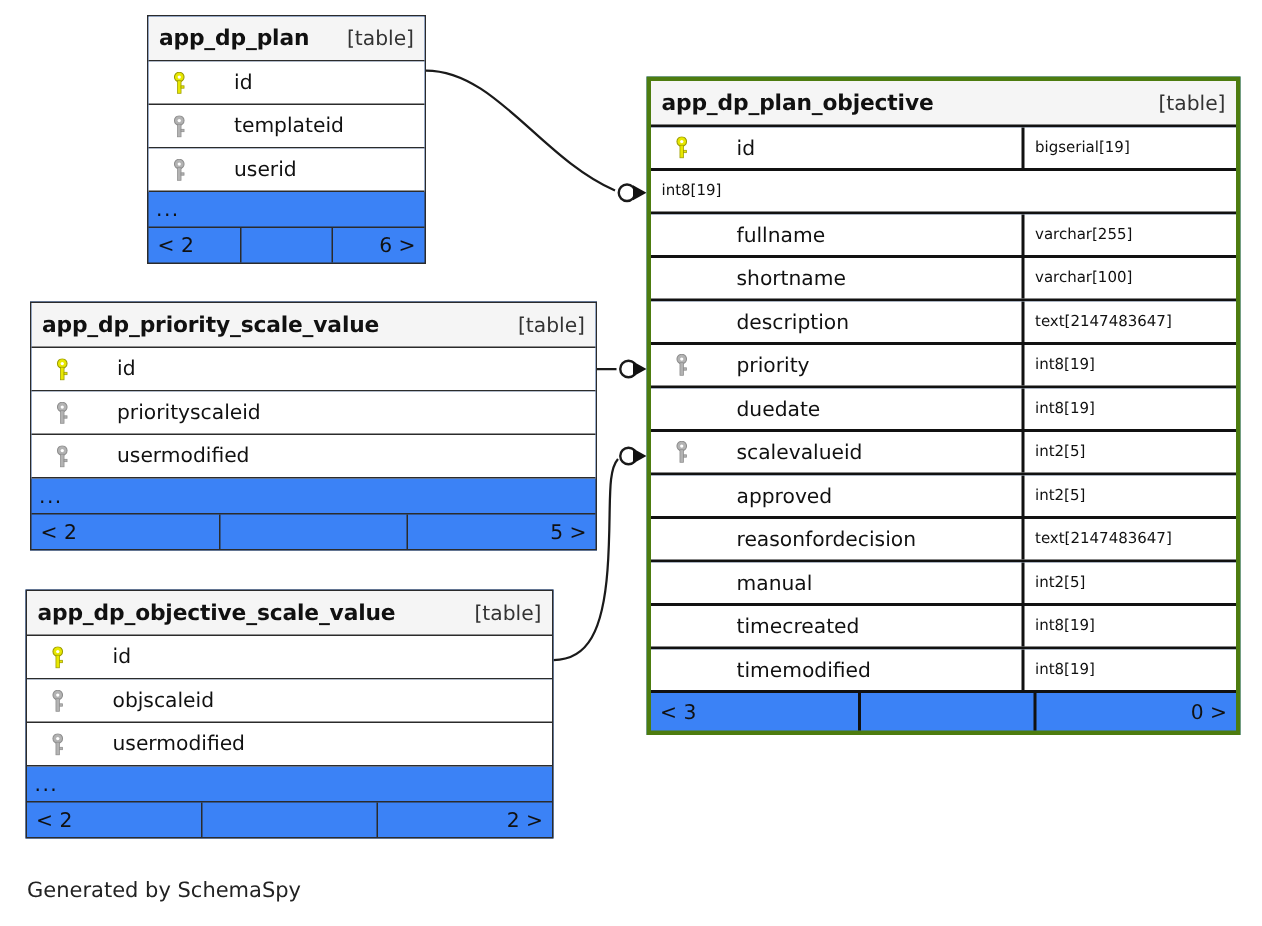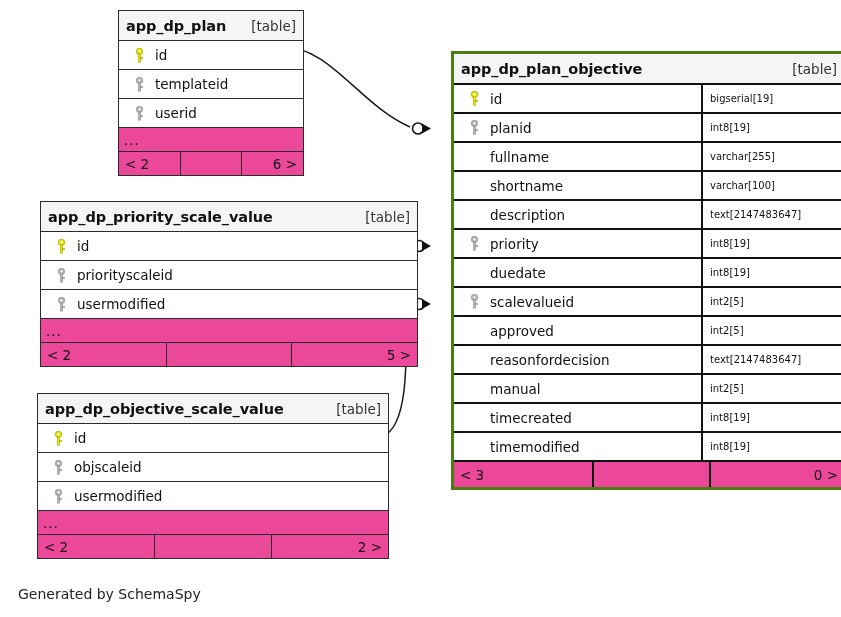--- a/index.html
+++ b/index.html
@@ -24,24 +24,23 @@
     position: absolute;
     left: 0; top: 0;
     width: 841px;
     height: 617px;
     pointer-events: none;
     z-index: 1;
   }
   .tbl {
     position: absolute;
     box-sizing: border-box;
-    background: #ec4899;
+    background: #3b82f6;
     border: 1px solid #2b2b2b;
     z-index: 2;
-    margin-left: 20px;
   }
   .tbl.main {
     border: 3px solid #4d7c0f;
   }
   .tbl-head {
     box-sizing: border-box;
     background: #f5f5f5;
     border-bottom: 1px solid #2b2b2b;
     display: flex;
     align-items: center;
@@ -80,20 +79,21 @@
   }
   .row:last-child { }
   .col-name {
     box-sizing: border-box;
     display: flex;
     align-items: center;
     flex: 1 1 auto;
     padding-left: 8px;
     min-width: 0;
     overflow: hidden;
+    gap: 21px;
   }
   .tbl.main .col-name {
     flex: 0 0 249px;
     border-right: 2px solid #111111;
     height: 100%;
   }
   .col-type {
     box-sizing: border-box;
     display: flex;
     align-items: center;
@@ -389,31 +389,20 @@
               <rect x="4.3" y="5.8" width="2.4" height="8.4" fill="#e8e800" stroke="#9a9a00" stroke-width="0.5"></rect>
               <rect x="6.7" y="9.2" width="2.0" height="1.6" fill="#e8e800" stroke="#9a9a00" stroke-width="0.5"></rect>
             </svg>
           </span>
           <span class="colname-text">id</span>
         </div>
         <div class="col-type">bigserial[19]</div>
       </div>
 
       <div class="row">
-        <div class="col-name">
-          <span class="keyslot">
-            <svg width="11" height="15" viewBox="0 0 11 15" xmlns="http://www.w3.org/2000/svg">
-              <circle cx="5.5" cy="3.4" r="3.2" fill="#b3b3b3" stroke="#8d8d8d" stroke-width="0.7"></circle>
-              <circle cx="5.5" cy="3.4" r="1.1" fill="#ffffff"></circle>
-              <rect x="4.3" y="5.8" width="2.4" height="8.4" fill="#b3b3b3" stroke="#8d8d8d" stroke-width="0.5"></rect>
-              <rect x="6.7" y="9.2" width="2.0" height="1.6" fill="#b3b3b3" stroke="#8d8d8d" stroke-width="0.5"></rect>
-            </svg>
-          </span>
-          <span class="colname-text">planid</span>
-        </div>
         <div class="col-type">int8[19]</div>
       </div>
 
       <div class="row nokey">
         <div class="col-name">
           <span class="keyslot"></span>
           <span class="colname-text">fullname</span>
         </div>
         <div class="col-type">varchar[255]</div>
       </div>

